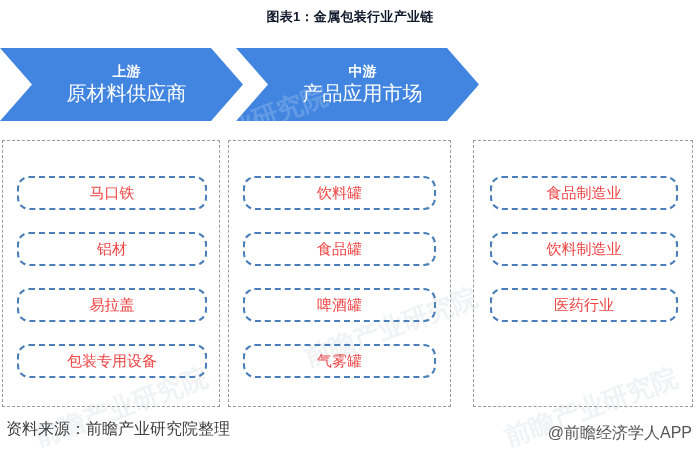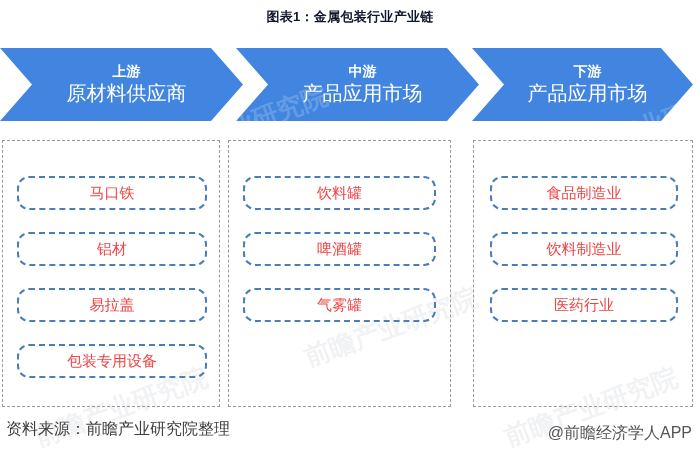--- a/index.html
+++ b/index.html
@@ -172,43 +172,40 @@
   <div class="banner banner-1">
     <div class="banner-line1">上游</div>
     <div class="banner-line2">原材料供应商</div>
   </div>
 
   <div class="banner banner-2">
     <div class="banner-line1">中游</div>
     <div class="banner-line2">产品应用市场</div>
   </div>
 
-  <div class="banner banner-3">
-    <div class="banner-line1">下游</div>
-    <div class="banner-line2">产品应用市场</div>
-  </div>
 
   <div class="wm wm-d">前瞻产业研究院</div>
   <div class="wm wm-e">前瞻产业研究院</div>
 </div>
 
 <div class="columns">
 
   <div class="column column-1">
     <div class="col-inner">
       <div class="node">马口铁</div>
       <div class="node">铝材</div>
       <div class="node">易拉盖</div>
       <div class="node">包装专用设备</div>
     </div>
   </div>
 
   <div class="column column-2">
     <div class="col-inner">
       <div class="node">饮料罐</div>
+      <div class="node">食品罐</div>
       <div class="node">啤酒罐</div>
       <div class="node">气雾罐</div>
     </div>
   </div>
 
   <div class="column column-3">
     <div class="col-inner">
       <div class="node">食品制造业</div>
       <div class="node">饮料制造业</div>
       <div class="node">医药行业</div>

